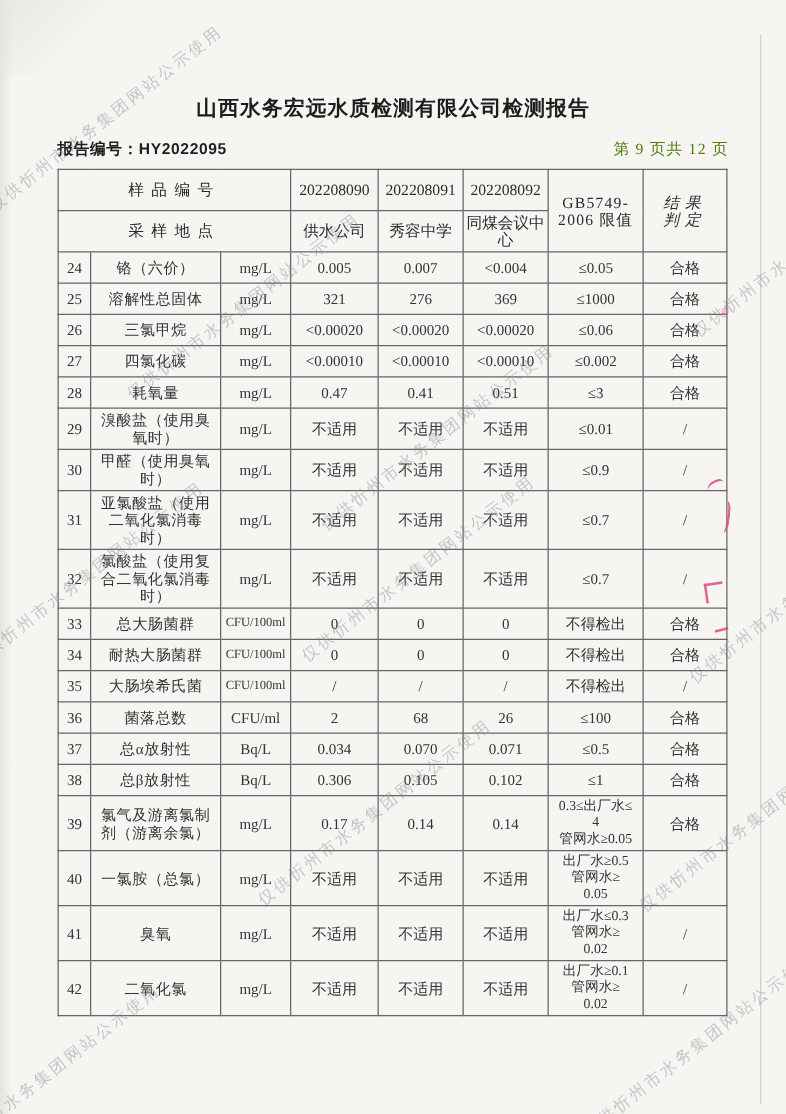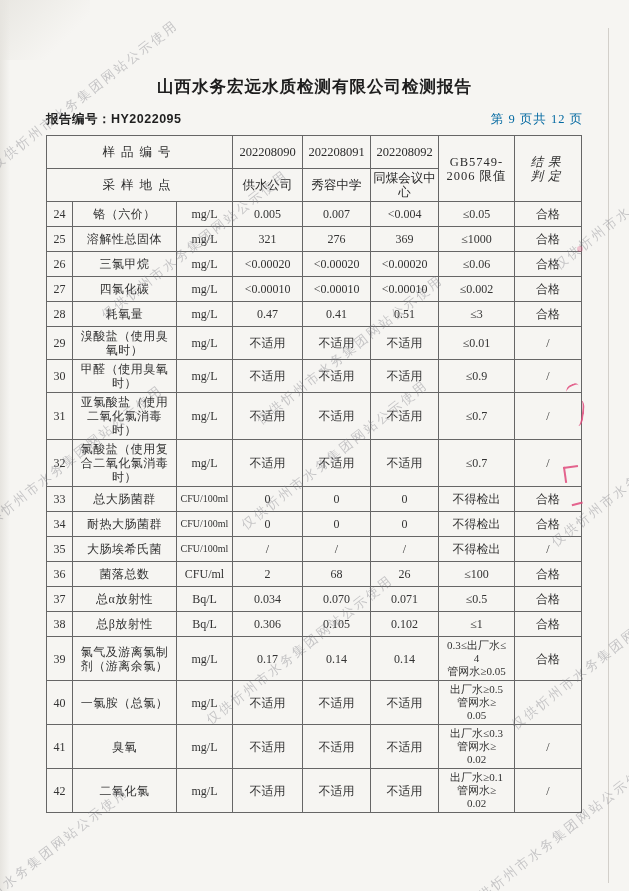--- a/index.html
+++ b/index.html
@@ -41,21 +41,21 @@
   .content{position:absolute;left:46px;top:72px;width:537px;z-index:2;}
   .page-title{
     margin:4px;text-align:center;font-size:16.5px;font-weight:bold;
     letter-spacing:1px;color:#1d1d1d;
   }
   .meta-row{
     display:flex;justify-content:space-between;align-items:baseline;
     margin-top:13px;font-size:12.5px;
   }
   .report-no{font-family:"Liberation Sans","DejaVu Sans",sans-serif;font-weight:bold;color:#1f1f1f;letter-spacing:.5px;}
-  .page-info{color:#0369a1;letter-spacing:1px;}
+  .page-info{color:#4d7c0f;letter-spacing:1px;}
 
   table.report{
     margin-top:7px;border-collapse:collapse;width:535px;table-layout:fixed;
     font-size:12px;color:#333;
   }
   table.report th,table.report td{
     border:1px solid #666;padding:2px 2px;text-align:center;
     vertical-align:middle;line-height:14px;font-weight:normal;
     overflow:hidden;
   }

